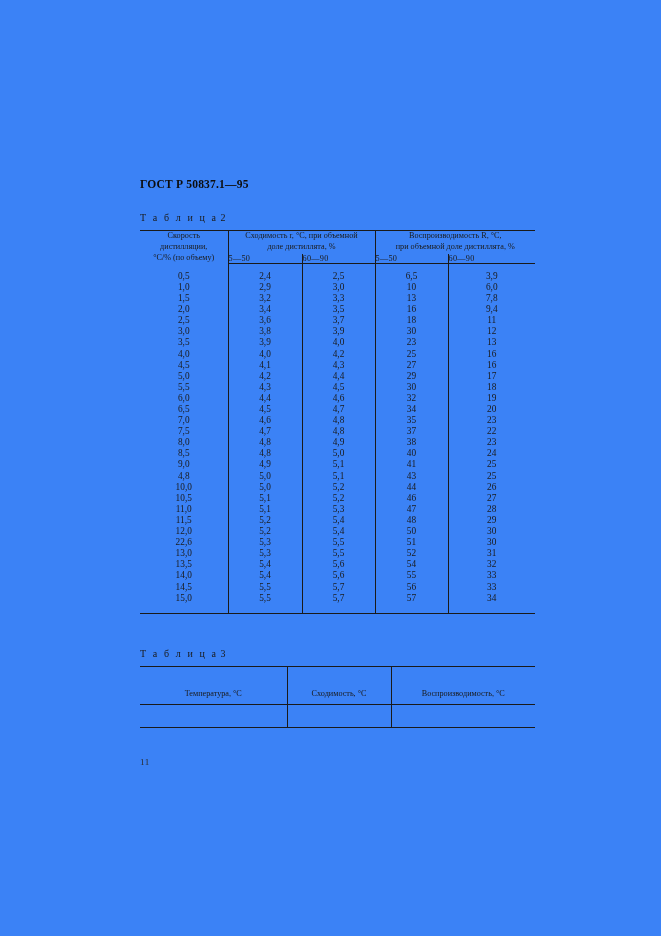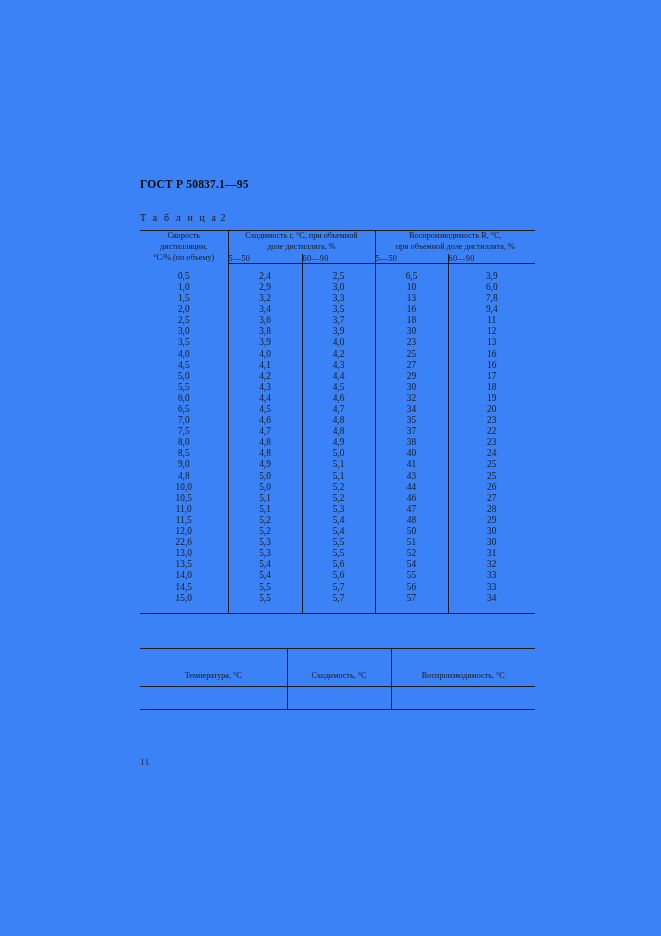--- a/index.html
+++ b/index.html
@@ -405,20 +405,23 @@
             <td class="spacer-bottom"></td>
             <td class="spacer-bottom vl"></td>
             <td class="spacer-bottom vl"></td>
             <td class="spacer-bottom vl"></td>
             <td class="spacer-bottom vl"></td>
           </tr>
         </tbody>
     </table>
 
     <div class="table3-block">
+      <div class="table-caption">
+        <span>Т а б л и ц а</span><span class="cap-num">&nbsp;</span><span class="cap-num">3</span>
+      </div>
 
       <table class="gost3">
         <colgroup>
           <col style="width:147px">
           <col style="width:104px">
           <col style="width:144px">
         </colgroup>
         <thead>
           <tr class="rule-top rule-thick-bot">
             <th class="hdr3">Температура, °С</th>

